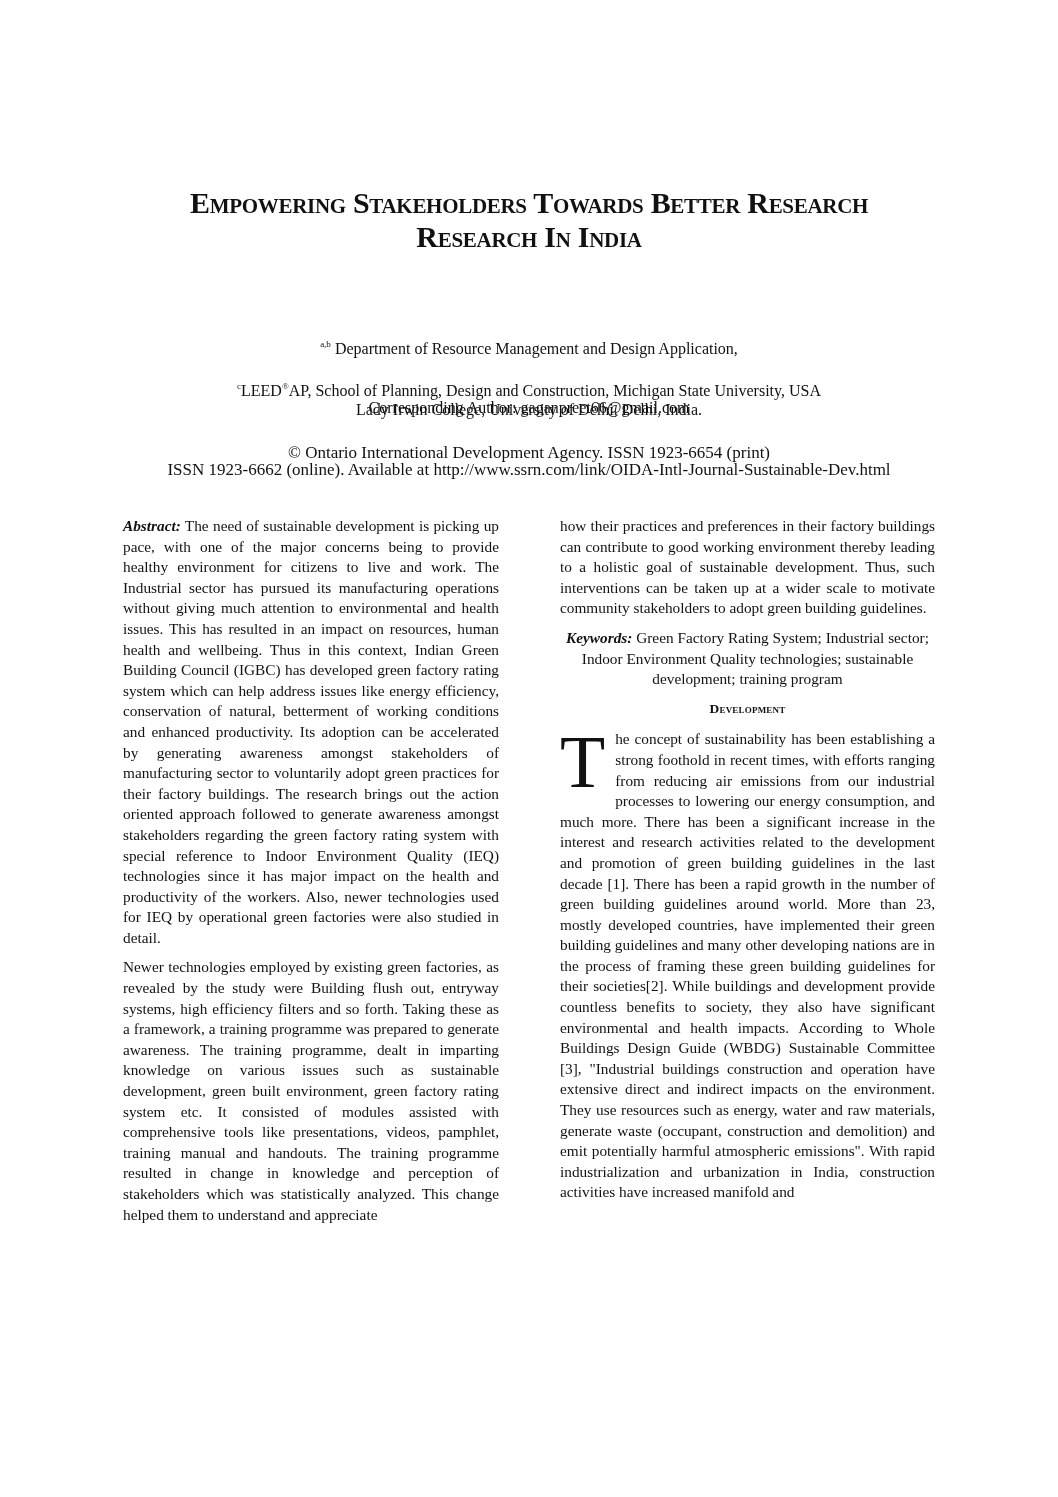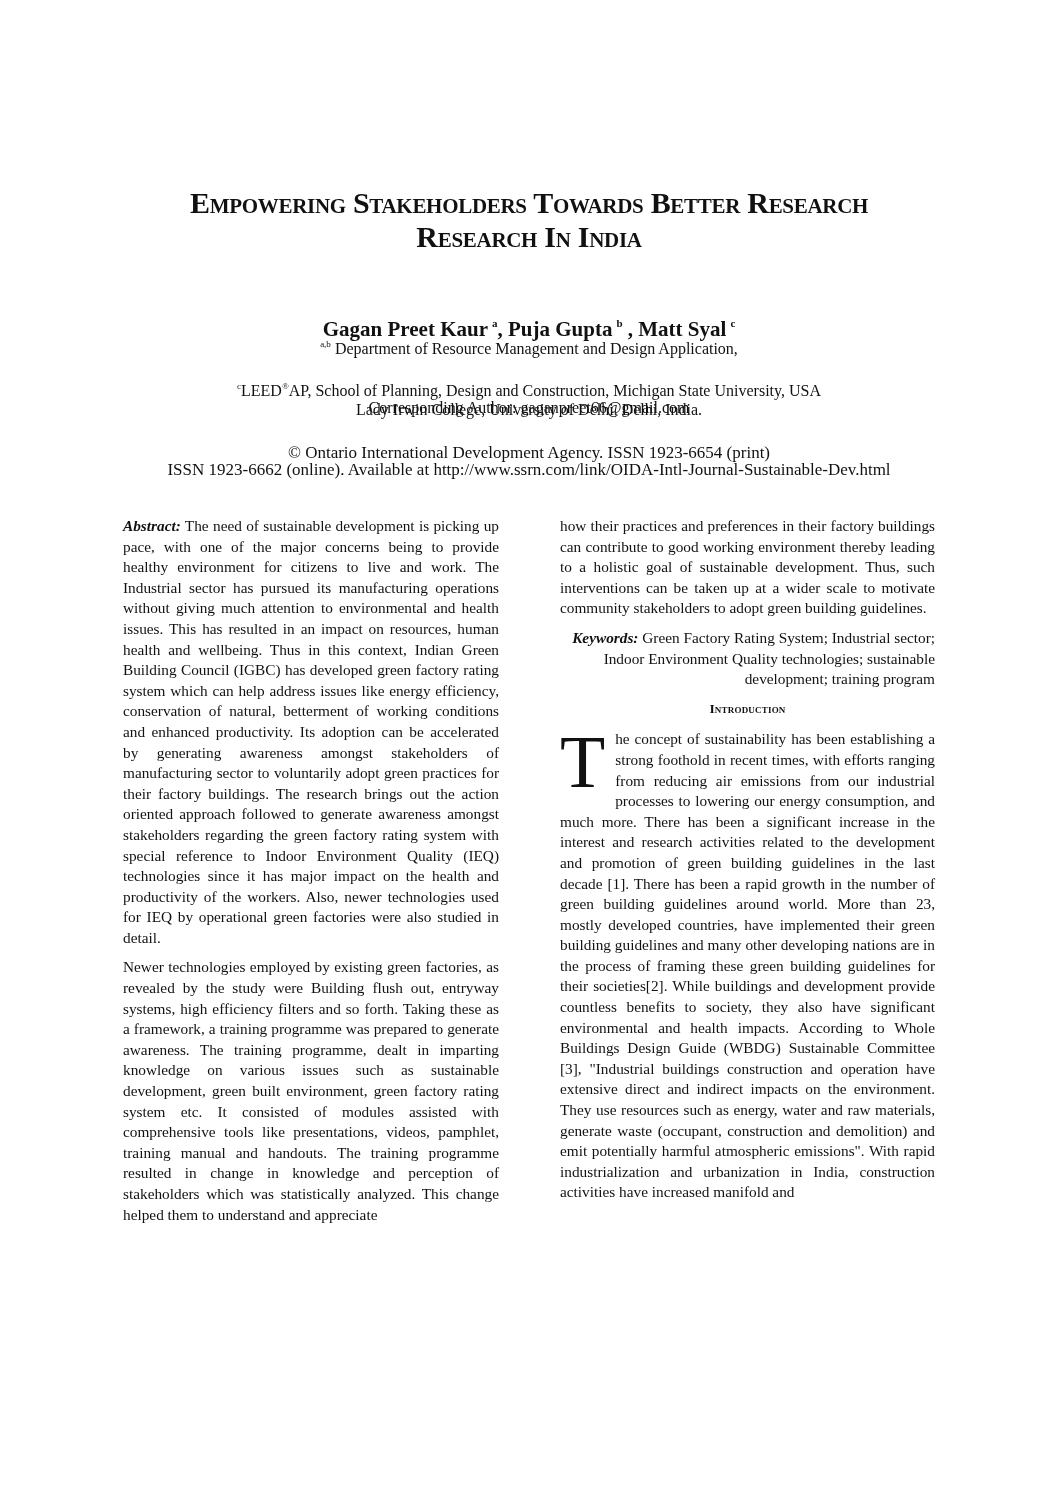--- a/index.html
+++ b/index.html
@@ -25,40 +25,37 @@
                font-size: 17px; line-height: 17px; }
   .copyright div { white-space: nowrap; }
 
   .col { position: absolute; font-size: 15.3px; line-height: 20.6px;
          text-align: justify; }
   .col-left { left: 123px; top: 508px; width: 376px; }
   .col-right { left: 560px; top: 508px; width: 375px; }
   .col p { margin: 8px 0 9px 0; }
 
   .label { font-weight: bold; font-style: italic; }
-  .keywords { text-align: right; }
+  .keywords { text-align: center; }
 
   .section-heading { text-align: center; font-weight: bold; font-variant: small-caps;
                      font-size: 13.5px; margin: 8px 0 10px 0; letter-spacing: 0.2px; }
   .dropcap { float: left; font-size: 74px; line-height: 58px; margin: 4px 10px 0 0;
              font-weight: normal; }
 </style>
 </head>
 <body>
 
 <div class="page">
 
   <h1 class="title">
     <span>Empowering Stakeholders Towards Better Research</span>
     <span>Research In India</span>
   </h1>
 
-  <div class="authors">
-    <span>Gagan Preet Kaur</span><sup>a</sup><span>, </span><span>Puja Gupta</span><sup>b</sup><span> , </span><span>Matt Syal</span><sup>c</sup>
-  </div>
 
   <div class="affil affil1">
     <sup>a,b</sup><span> Department of Resource Management and Design Application,</span>
   </div>
   <div class="affil affil2">Lady Irwin College, University of Delhi, Delhi, India.</div>
   <div class="affil affil3">
     <sup>c</sup><span>LEED</span><sup>®</sup><span>AP, School of Planning, Design and Construction, Michigan State University, USA</span>
   </div>
   <div class="affil affil4">Corresponding Author: gaganpreet66@gmail.com</div>
 
@@ -68,17 +65,17 @@
   </div>
 
   <div class="col col-left">
     <p><span class="label">Abstract:</span><span> The need of sustainable development is picking up pace, with one of the major concerns being to provide healthy environment for citizens to live and work. The Industrial sector has pursued its manufacturing operations without giving much attention to environmental and health issues. This has resulted in an impact on resources, human health and wellbeing. Thus in this context, Indian Green Building Council (IGBC) has developed green factory rating system which can help address issues like energy efficiency, conservation of natural, betterment of working conditions and enhanced productivity. Its adoption can be accelerated by generating awareness amongst stakeholders of manufacturing sector to voluntarily adopt green practices for their factory buildings. The research brings out the action oriented approach followed to generate awareness amongst stakeholders regarding the green factory rating system with special reference to Indoor Environment Quality (IEQ) technologies since it has major impact on the health and productivity of the workers. Also, newer technologies used for IEQ by operational green factories were also studied in detail.</span></p>
     <p>Newer technologies employed by existing green factories, as revealed by the study were Building flush out, entryway systems, high efficiency filters and so forth.  Taking these as a framework, a training programme was prepared to generate awareness. The training programme, dealt in imparting knowledge on various issues such as sustainable development, green built environment, green factory rating system etc. It consisted of modules assisted with comprehensive tools like presentations, videos, pamphlet, training manual and handouts. The training programme resulted in change in knowledge and perception of stakeholders which was statistically analyzed. This change helped them to understand and appreciate</p>
   </div>
 
   <div class="col col-right">
     <p>how their practices and preferences in their factory buildings can contribute to good working environment thereby leading to a holistic goal of sustainable development. Thus, such interventions can be taken up at a wider scale to motivate community stakeholders to adopt green building guidelines.</p>
     <p class="keywords"><span class="label">Keywords:</span><span> Green Factory Rating System; Industrial sector; Indoor Environment Quality technologies; sustainable development; training program</span></p>
-    <div class="section-heading">Introduction</div>
+    <div class="section-heading">Development</div>
     <p><span class="dropcap">T</span><span>he concept of sustainability has been establishing a strong foothold in recent times, with efforts ranging from reducing air emissions from our industrial processes to lowering our energy consumption, and much more. There has been a significant increase in the interest and research activities related to the development and promotion of green building guidelines in the last decade [1]. There has been a rapid growth in the number of green building guidelines around world. More than 23, mostly developed countries, have implemented their green building guidelines and many other developing nations are in the process of framing these green building guidelines for their societies[2]. While buildings and development provide countless benefits to society, they also have significant environmental and health impacts. According to Whole Buildings Design Guide (WBDG) Sustainable Committee [3], "Industrial buildings construction and operation have extensive direct and indirect impacts on the environment. They use resources such as energy, water and raw materials, generate waste (occupant, construction and demolition) and emit potentially harmful atmospheric emissions".  With rapid industrialization and urbanization in India, construction activities have increased manifold and</span></p>
   </div>
 
 </div>
 
 </body></html>

